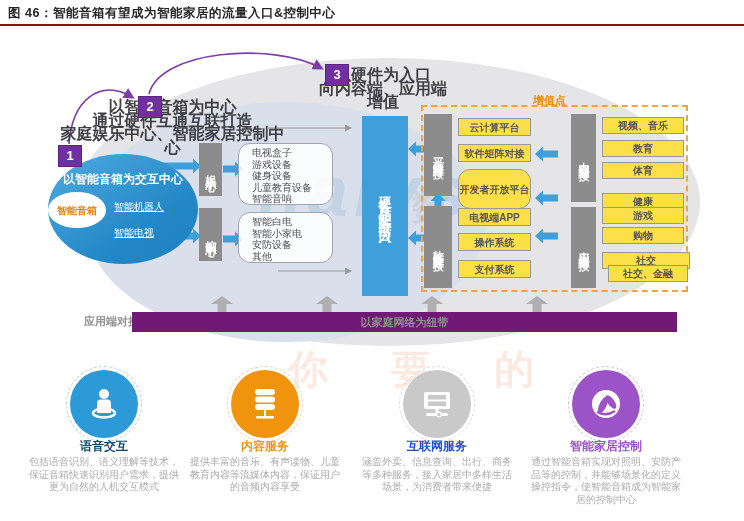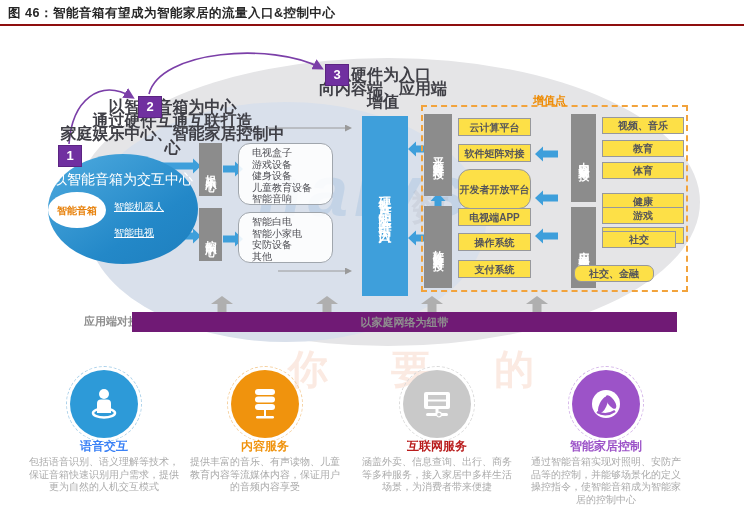--- a/index.html
+++ b/index.html
@@ -23,21 +23,21 @@
   .overlay{position:absolute;left:0;top:0;z-index:2;}
 
   
   .badge{position:absolute;width:22px;height:20px;background:#7030A0;border:1px solid #5B2482;color:#fff;
          font-size:13px;font-weight:bold;text-align:center;line-height:20px;z-index:4;}
   .step-text{position:absolute;z-index:3;font-size:16px;font-weight:bold;color:#3F3F46;text-align:center;line-height:13.5px;}
 
   
   .hub{position:absolute;left:48px;top:154px;width:150px;height:110px;border-radius:50%;z-index:3;
        background:linear-gradient(145deg,#4FABDF 0%,#2388C8 65%,#1E7FBE 100%);}
-  .hub-title{position:absolute;left:0;top:17px;width:100%;text-align:center;color:#fff;font-size:14px;font-weight:normal;}
+  .hub-title{position:absolute;left:0;top:17px;width:100%;text-align:center;color:#fff;font-size:12px;font-weight:bold;}
   .speaker{position:absolute;left:0px;top:38px;width:58px;height:36px;border-radius:50%;background:#fff;
            display:flex;align-items:center;justify-content:center;
            color:#E8820C;font-size:10px;font-weight:bold;line-height:11px;}
   .hub-item{position:absolute;color:#fff;font-size:10px;text-decoration:underline;}
   .hub-item.robot{left:66px;top:46px;}
   .hub-item.tv{left:66px;top:72px;}
 
   
   .vbox{position:absolute;background:#8C8C8C;color:#fff;display:flex;align-items:center;justify-content:center;z-index:3;}
   .vtext{writing-mode:vertical-lr;text-orientation:upright;font-size:11px;font-weight:bold;letter-spacing:2px;line-height:1;}
@@ -65,21 +65,21 @@
            text-align:center;font-size:11px;font-weight:bold;color:#8F8F8F;line-height:20px;}
 
   
   .fcircle{position:absolute;top:370px;width:68px;height:68px;border-radius:50%;z-index:3;
            display:flex;align-items:center;justify-content:center;outline:1px dashed rgba(0,0,0,.18);outline-offset:3px;}
   .fc-blue{background:#2D9AD8;outline-color:#A7CFE9;}
   .fc-orange{background:#F0930D;outline-color:#F5CE9A;}
   .fc-gray{background:#C9C9C9;outline-color:#D8D8D8;}
   .fc-purple{background:#9C53C8;outline-color:#D3B3E8;}
   .ftitle{position:absolute;top:438px;width:150px;text-align:center;font-size:12px;font-weight:bold;z-index:3;}
-  .ft-blue{color:#3b82f6;} .ft-orange{color:#F0930D;} .ft-gray{color:#b91c1c;} .ft-purple{color:#9C53C8;}
+  .ft-blue{color:#0c4a6e;} .ft-orange{color:#F0930D;} .ft-gray{color:#1d4ed8;} .ft-purple{color:#9C53C8;}
   .fdesc{position:absolute;top:456px;font-size:10px;color:#ABABAB;text-align:center;line-height:12.5px;z-index:3;}
 </style>
 </head>
 <body>
 
 <div id="stage">
 
   <div class="fig-title">图 46：智能音箱有望成为智能家居的流量入口&amp;控制中心</div>
   <div class="title-line"></div>
 
@@ -197,22 +197,22 @@
   <div class="wcell" style="left:458px;top:208px;width:73px;height:18px;">电视端APP</div>
   <div class="wcell" style="left:458px;top:233px;width:73px;height:18px;">操作系统</div>
   <div class="wcell" style="left:458px;top:260px;width:73px;height:18px;">支付系统</div>
 
   <div class="wcell" style="left:602px;top:117px;width:82px;height:17px;">视频、音乐</div>
   <div class="wcell" style="left:602px;top:140px;width:82px;height:17px;">教育</div>
   <div class="wcell" style="left:602px;top:162px;width:82px;height:17px;">体育</div>
   <div class="wcell" style="left:602px;top:184px;width:82px;height:17px;margin-top:9px;">健康</div>
   <div class="wcell" style="left:602px;top:207px;width:82px;height:17px;">游戏</div>
   <div class="wcell" style="left:602px;top:227px;width:82px;height:17px;">购物</div>
-  <div class="wcell" style="left:602px;top:231px;width:74px;height:17px;">社交</div>
-  <div class="wcell" style="left:574px;top:265px;width:80px;height:17px;border-radius:7px;">社交、金融</div>
+  <div class="wcell" style="left:602px;top:252px;width:88px;height:17px;">社交</div>
+  <div class="wcell" style="left:608px;top:265px;width:80px;height:17px;">社交、金融</div>
 
   <div class="net-label">应用端对接</div>
   <div class="net-bar">以家庭网络为纽带</div>
 
   <div class="fcircle fc-blue" style="left:70px;">
     <svg width="40" height="40" viewBox="-20 -20 40 40">
       <ellipse cx="0" cy="9" rx="11" ry="4.5" fill="none" stroke="#fff" stroke-width="2.5"></ellipse>
       <circle cx="0" cy="-10" r="5" fill="#fff"></circle>
       <path d="M-7,9 L-7,-0.5 Q-7,-4.5 -3,-4.5 L3,-4.5 Q7,-4.5 7,-0.5 L7,9 Z" fill="#fff"></path>
     </svg>

